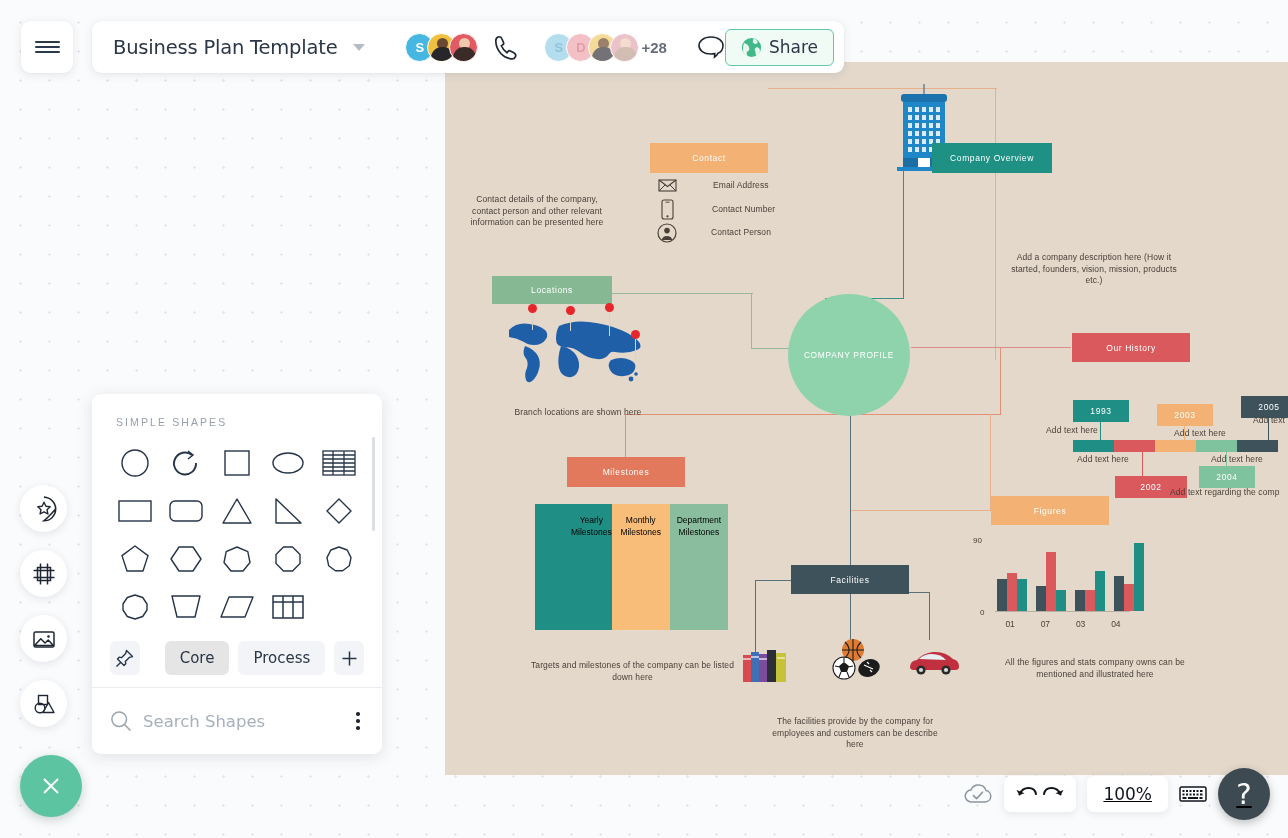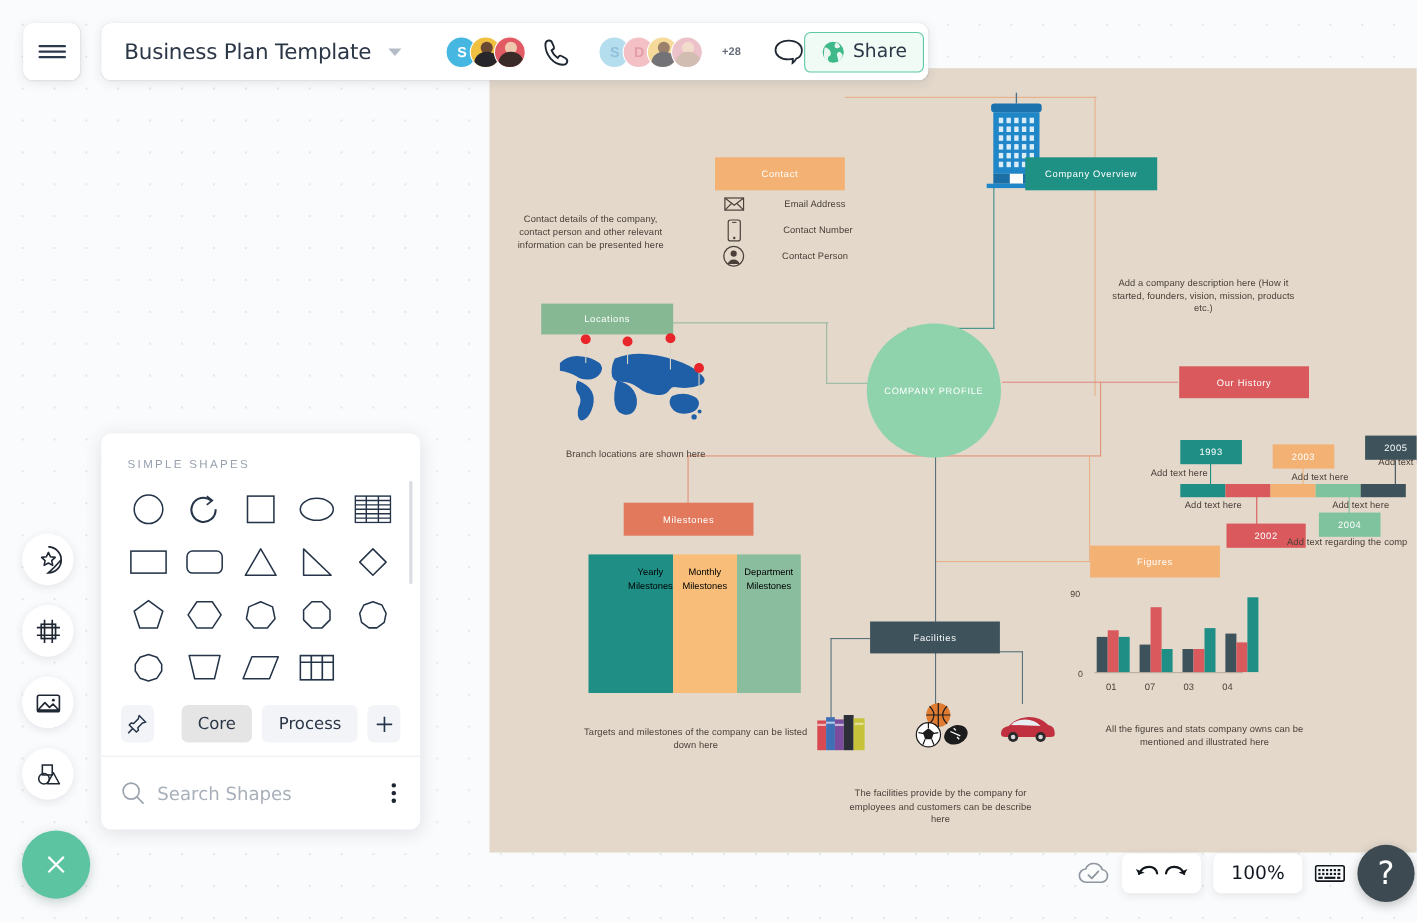--- a/index.html
+++ b/index.html
@@ -72,21 +72,21 @@
   .vdiv { width: 1px; height: 34px; background: #e4e7eb; margin-left: 20px; }
 
   .av-group { display: flex; margin-left: 20px; }
   .av { width: 29px; height: 29px; border-radius: 50%; margin-left: -7px;
         border: 1.6px solid #fff; position: relative; overflow: hidden;
         display: flex; align-items: center; justify-content: center;
         font-size: 13px; color: #fff; font-weight: 600; cursor: pointer; }
   .av:first-child { margin-left: 0; }
   .av .head { position: absolute; width: 11px; height: 11px; border-radius: 50%; top: 4px; }
   .av .body { position: absolute; width: 23px; height: 15px; border-radius: 11px 11px 0 0; bottom: -1px; }
-  .plus-badge { font-size: 10px; color: #4c5462; margin-left: 17px; align-self: center; font-weight: 600; }
+  .plus-badge { font-size: 15px; color: #4c5462; margin-left: 2px; align-self: center; font-weight: 600; }
 
   .icon-btn { margin-left: 14px; cursor: pointer; display: flex; align-items: center; }
   #share-btn {
     margin-left: auto; margin-right: 21px;
     display: flex; align-items: center; gap: 7px;
     padding: 7px 15px; border: 1.4px solid #5fc9a3;
     border-radius: 6px; background: #f0fbf6; cursor: pointer;
   }
   #share-label { font-size: 17px; color: #2b3646; font-family: "DejaVu Sans", sans-serif; }
 
@@ -140,21 +140,21 @@
   #search-input {
     border: none; outline: none; margin-left: 11px; flex: 1;
     font-size: 16.5px; color: #8a929c; background: transparent;
     font-family: "DejaVu Sans", sans-serif;
   }
   #search-input::placeholder { color: #a8b0ba; }
   .kebab { display: flex; flex-direction: column; gap: 3.2px; cursor: pointer; padding: 4px; }
   .kebab span { width: 3.6px; height: 3.6px; border-radius: 50%; background: #1f2733; }
 
   
-  #bottombar { position: absolute; right: 2px; bottom: 18px; display: flex; align-items: center; gap: 11px; z-index: 40; }
+  #bottombar { position: absolute; right: 18px; bottom: 18px; display: flex; align-items: center; gap: 11px; z-index: 40; text-decoration: underline; }
   .bb-pill { background: #fff; border-radius: 7px; box-shadow: 0 2px 8px rgba(40,50,70,.10);
              display: flex; align-items: center; height: 36px; padding: 0 11px; cursor: pointer; gap: 10px; }
   #zoom-level { font-size: 17px; color: #10161f; font-family: "DejaVu Sans", sans-serif; }
   #help-fab { width: 52px; height: 52px; border-radius: 50%; background: #3d4a52;
     display: flex; align-items: center; justify-content: center; color: #fff;
     font-size: 29px; cursor: pointer; box-shadow: 0 3px 10px rgba(0,0,0,.25);
     font-family: "DejaVu Sans", sans-serif; }
 
   
   .pin { position: absolute; }

